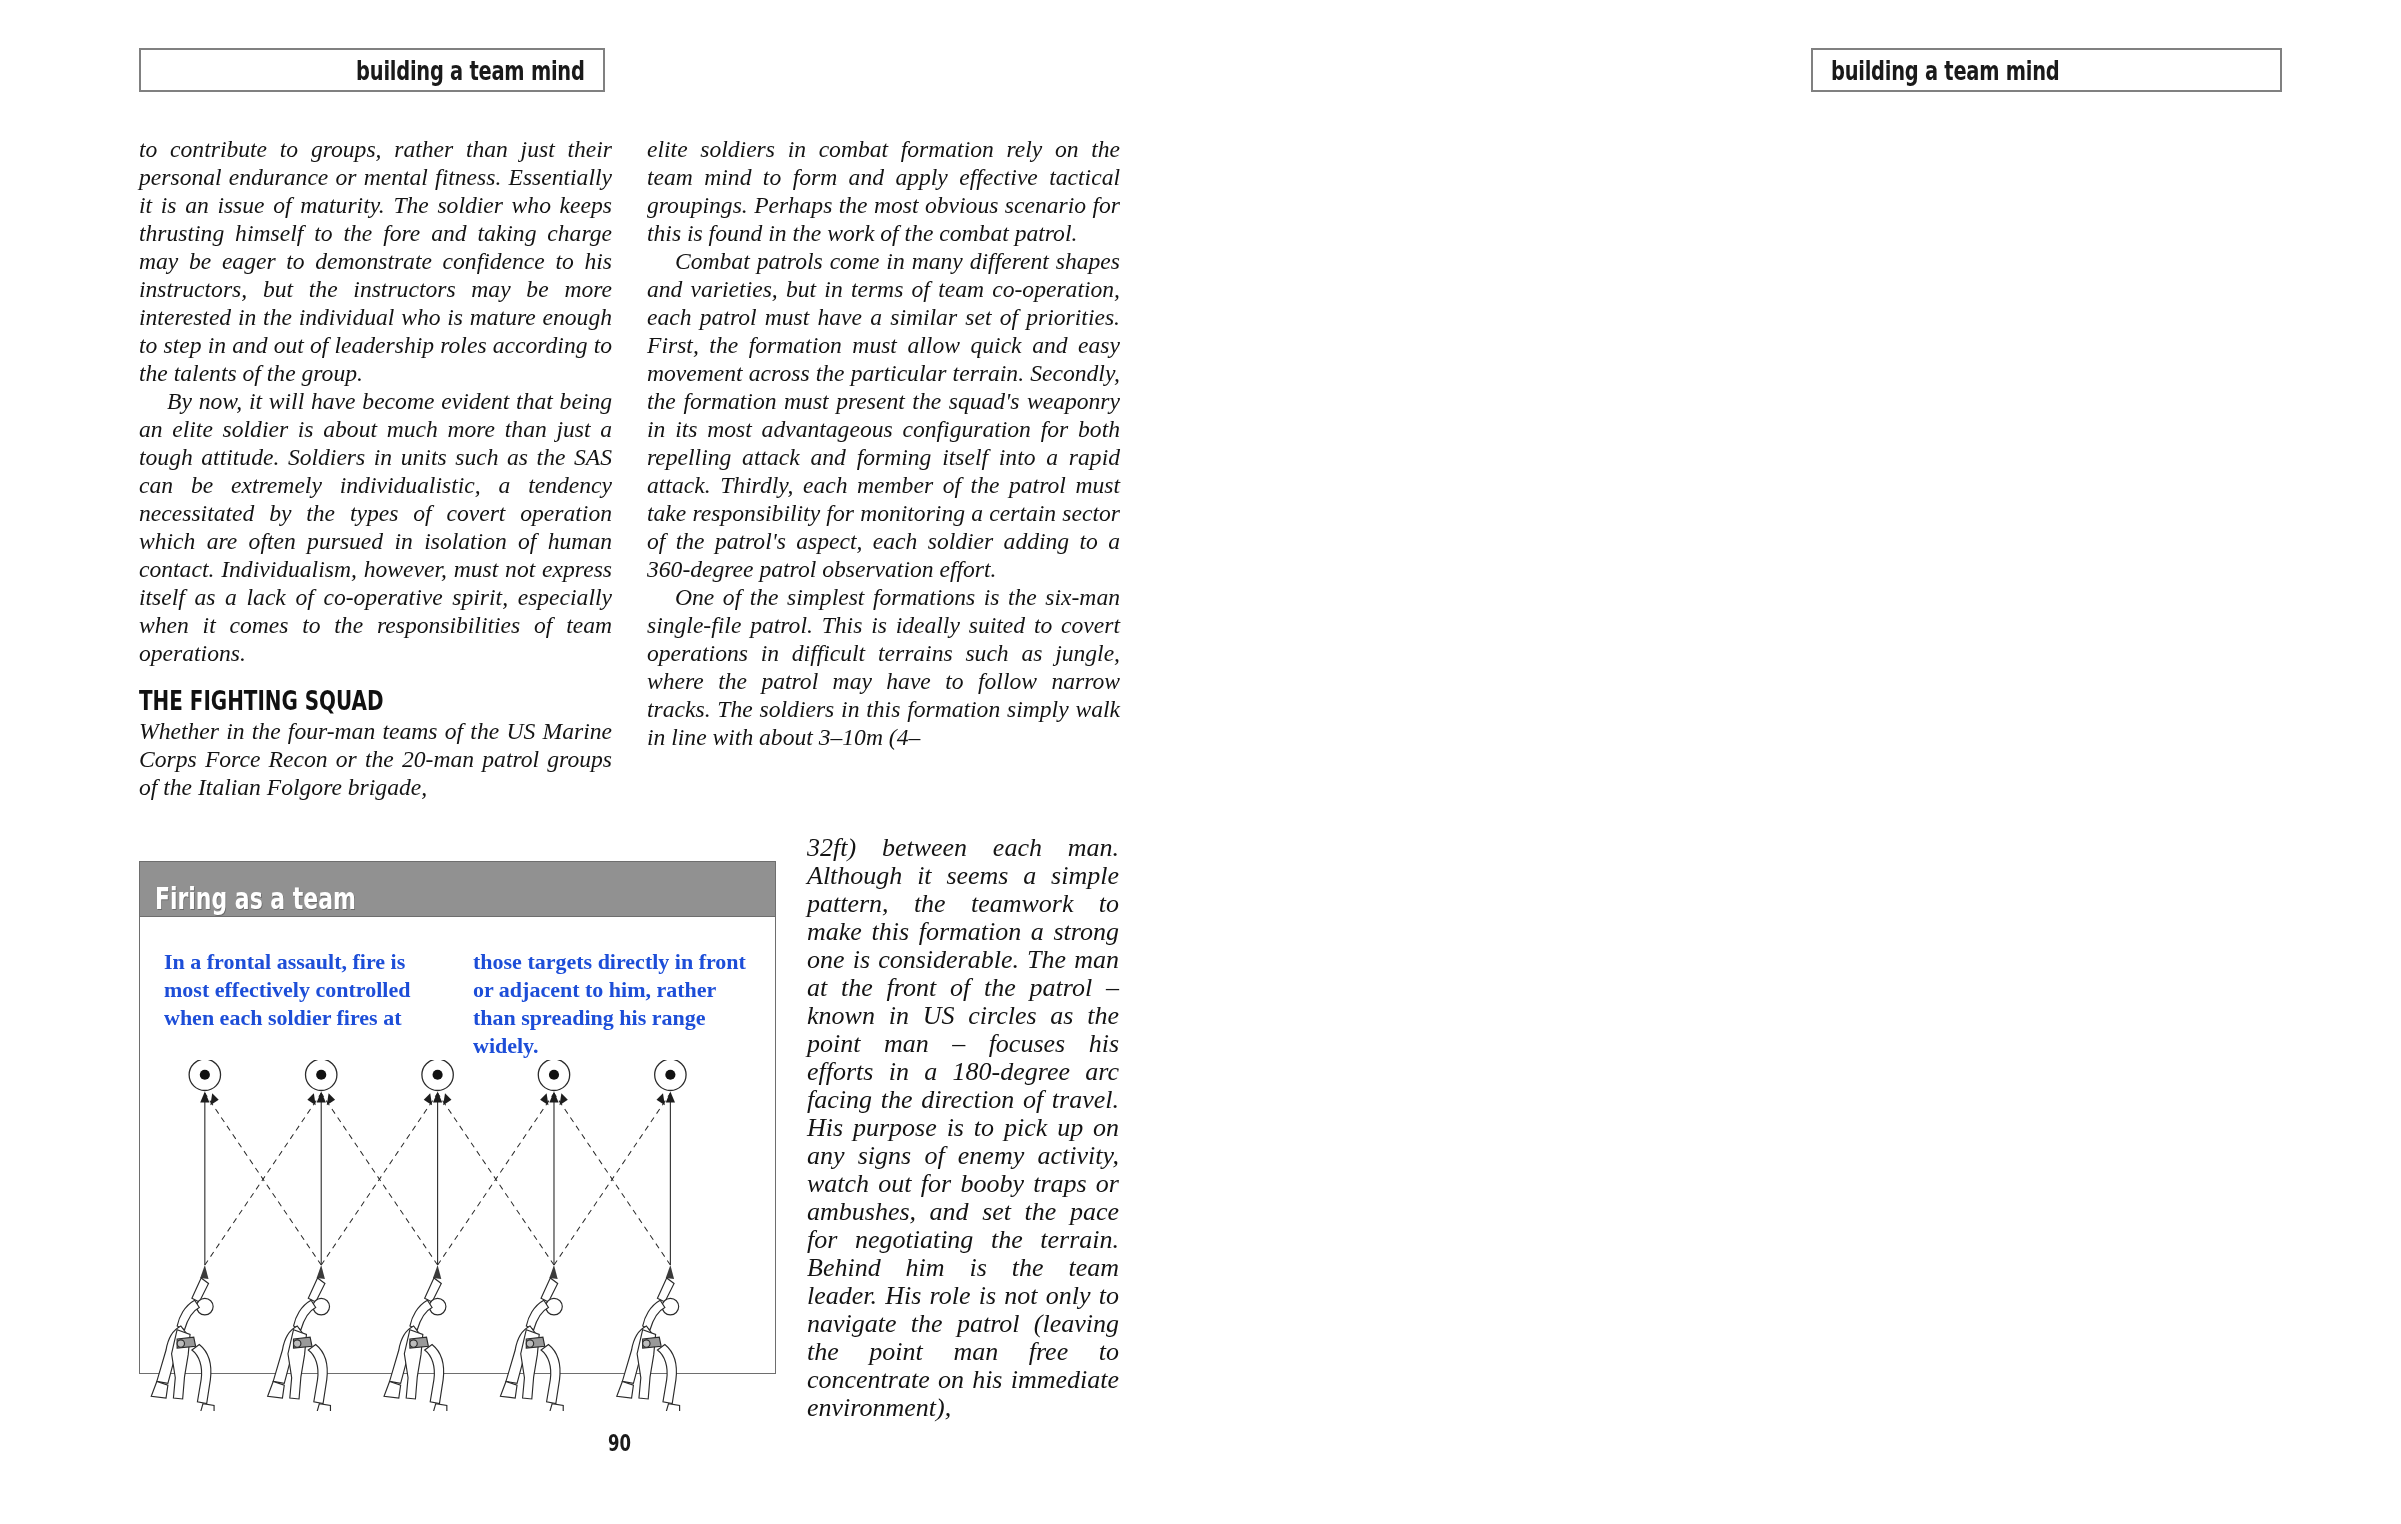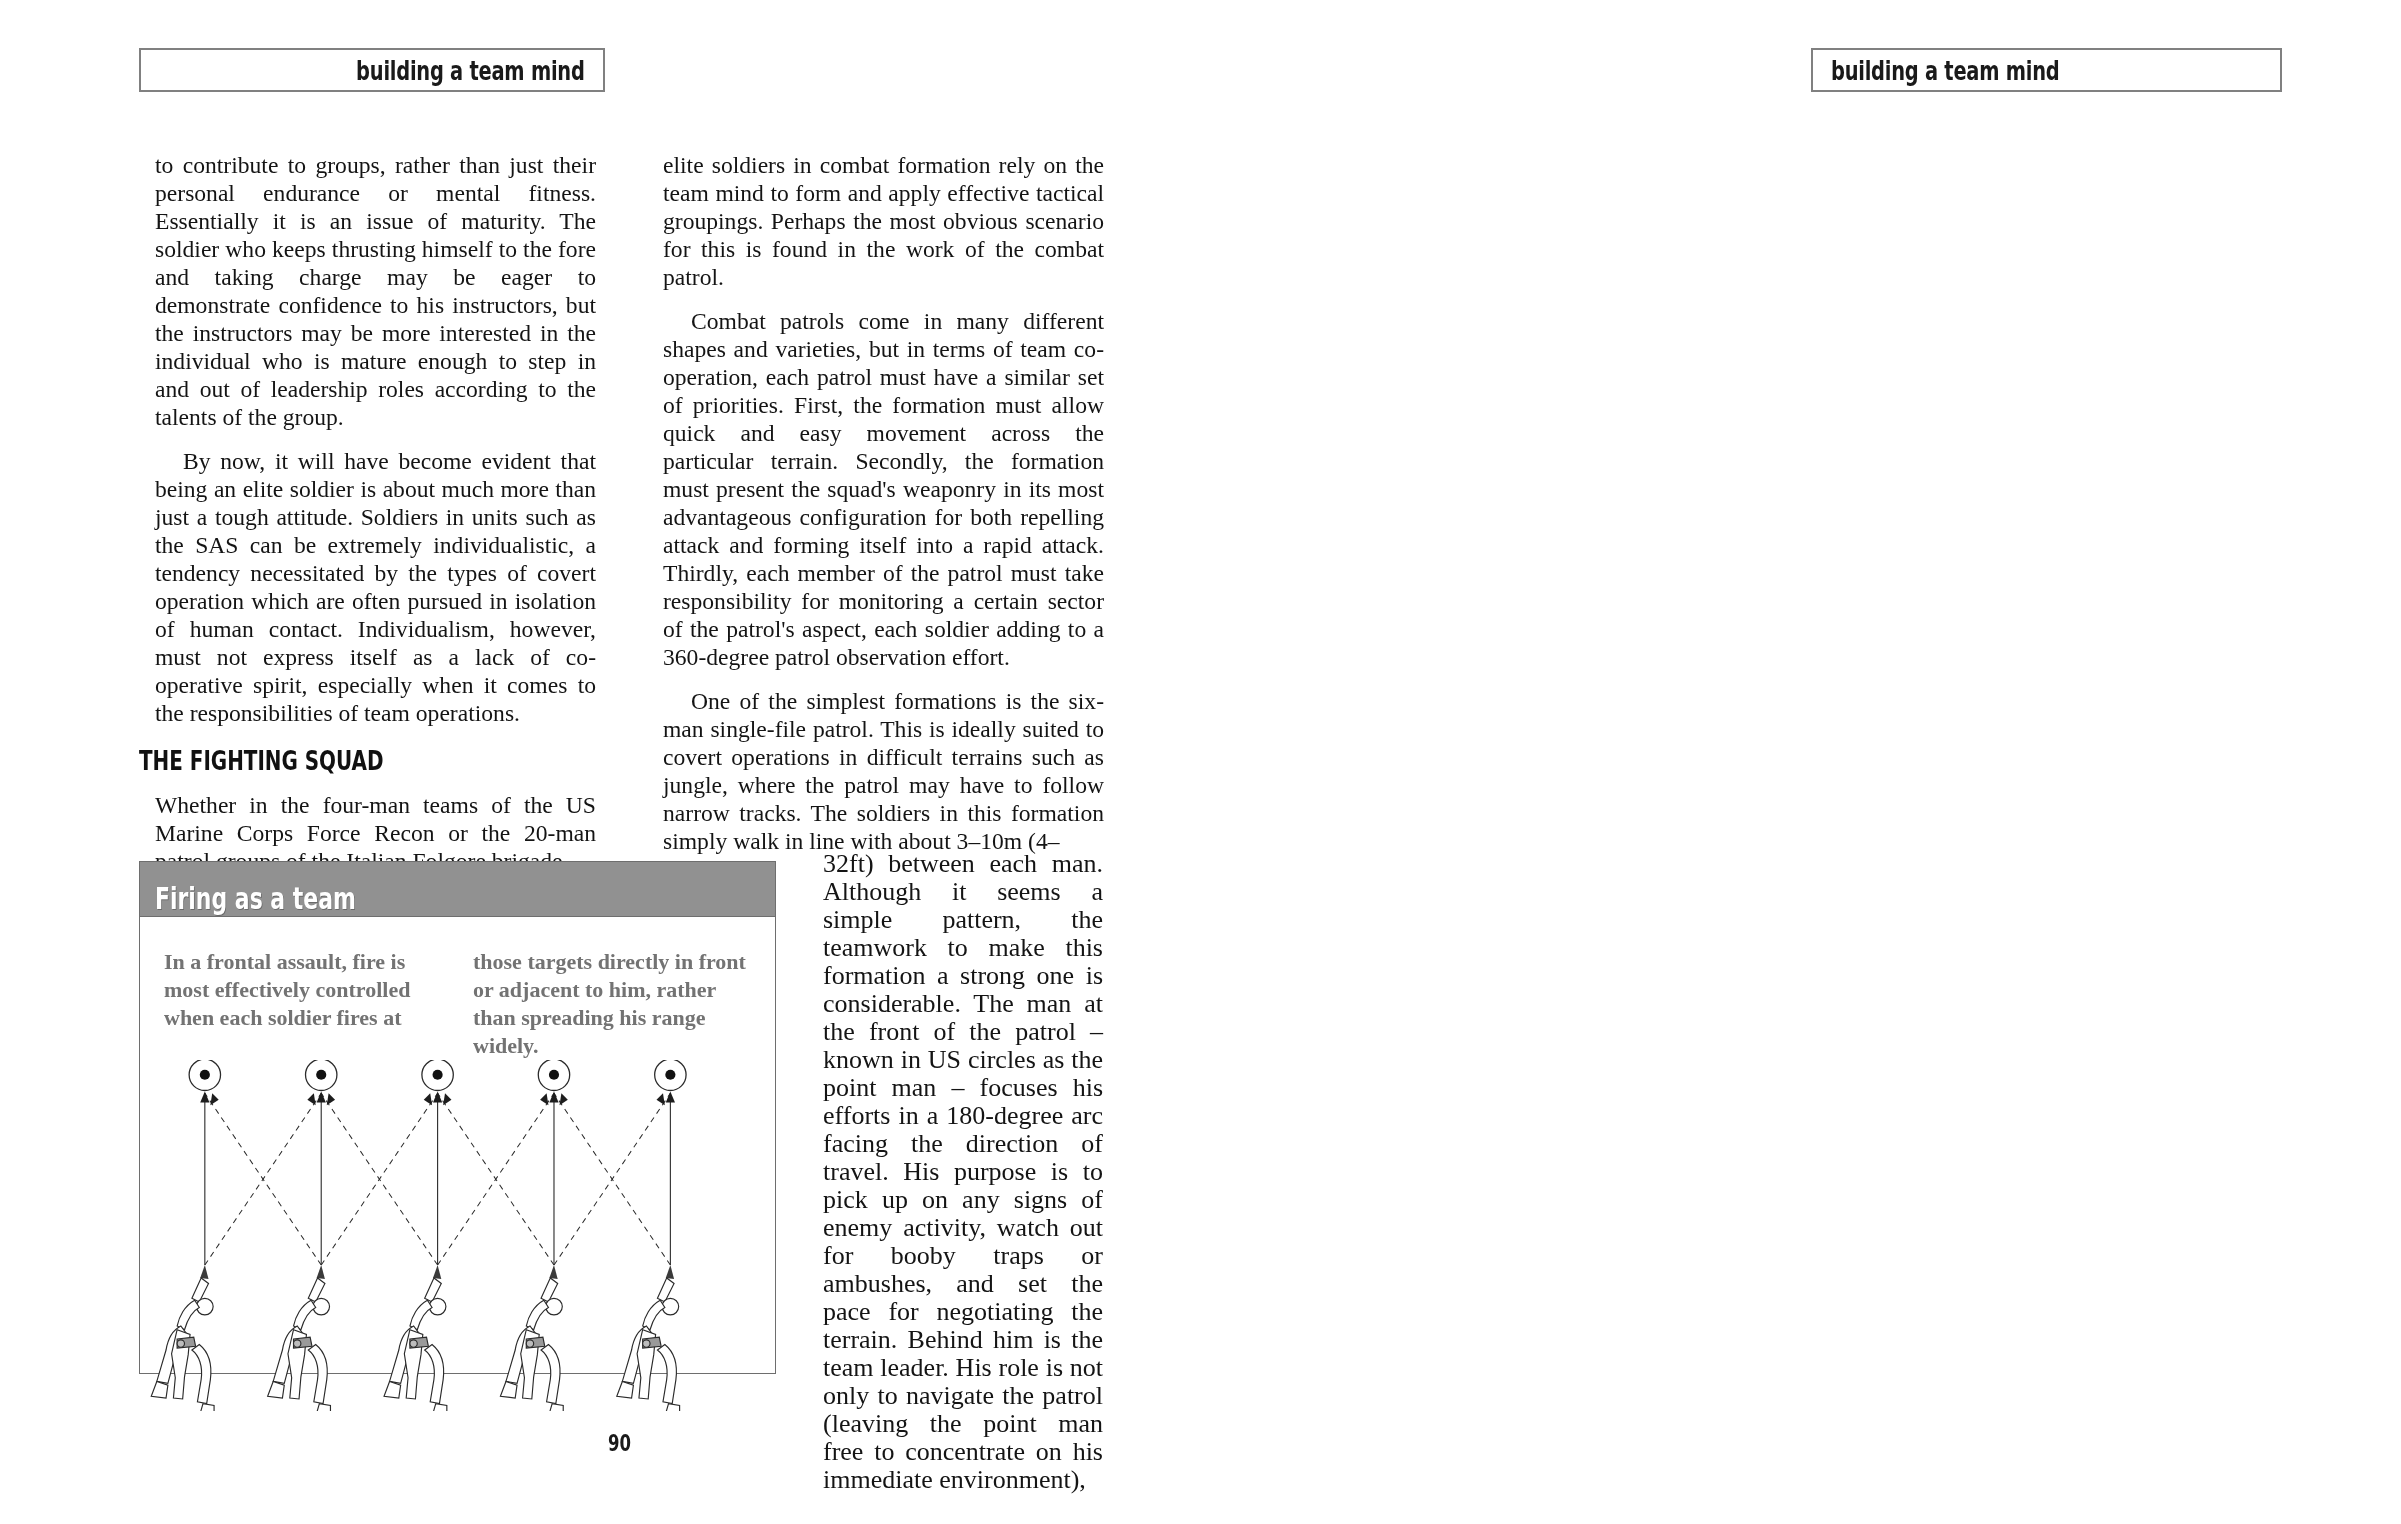--- a/index.html
+++ b/index.html
@@ -45,21 +45,21 @@
 
   
   .col {
     position:absolute;
     font-size:23.6px;
     line-height:28px;
     text-align:justify;
     color:#141414;
     hyphens:none;
   }
-  .col p { margin:16px; }
+  .col p { margin:0;font-style:italic; }
   .col p + p { text-indent:28px; }
 
   .col-1 { left:139px;  top:135px; width:473px; }
   .col-2 { left:647px;  top:135px; width:473px; }
   .col-2b{ left:807px;  top:834px; width:312px;
            font-size:26px; line-height:28px; text-align:justify; }
 
   .sect-head {
     font-family:"DejaVu Sans Condensed","Liberation Sans Narrow","Liberation Sans", sans-serif;
     font-weight:bold;
@@ -99,21 +99,21 @@
 
   
   #firing-box { left:139px; top:861px; width:637px; height:513px; }
   .fig-caption {
     display:flex;
     gap:31px;
     padding:31px 24px 0 24px;
     font-weight:bold;
     font-size:22px;
     line-height:28px;
-    color:#737373;
+    color:#1d4ed8;
   }
   .fig-caption > div { flex:1; }
   #firing-diagram { position:relative; width:100%; height:351px; }
 
   
   .folio {
     position:absolute;
     bottom:69px;
     font-family:"DejaVu Sans Condensed","Liberation Sans Narrow","Liberation Sans", sans-serif;
     font-weight:bold;

